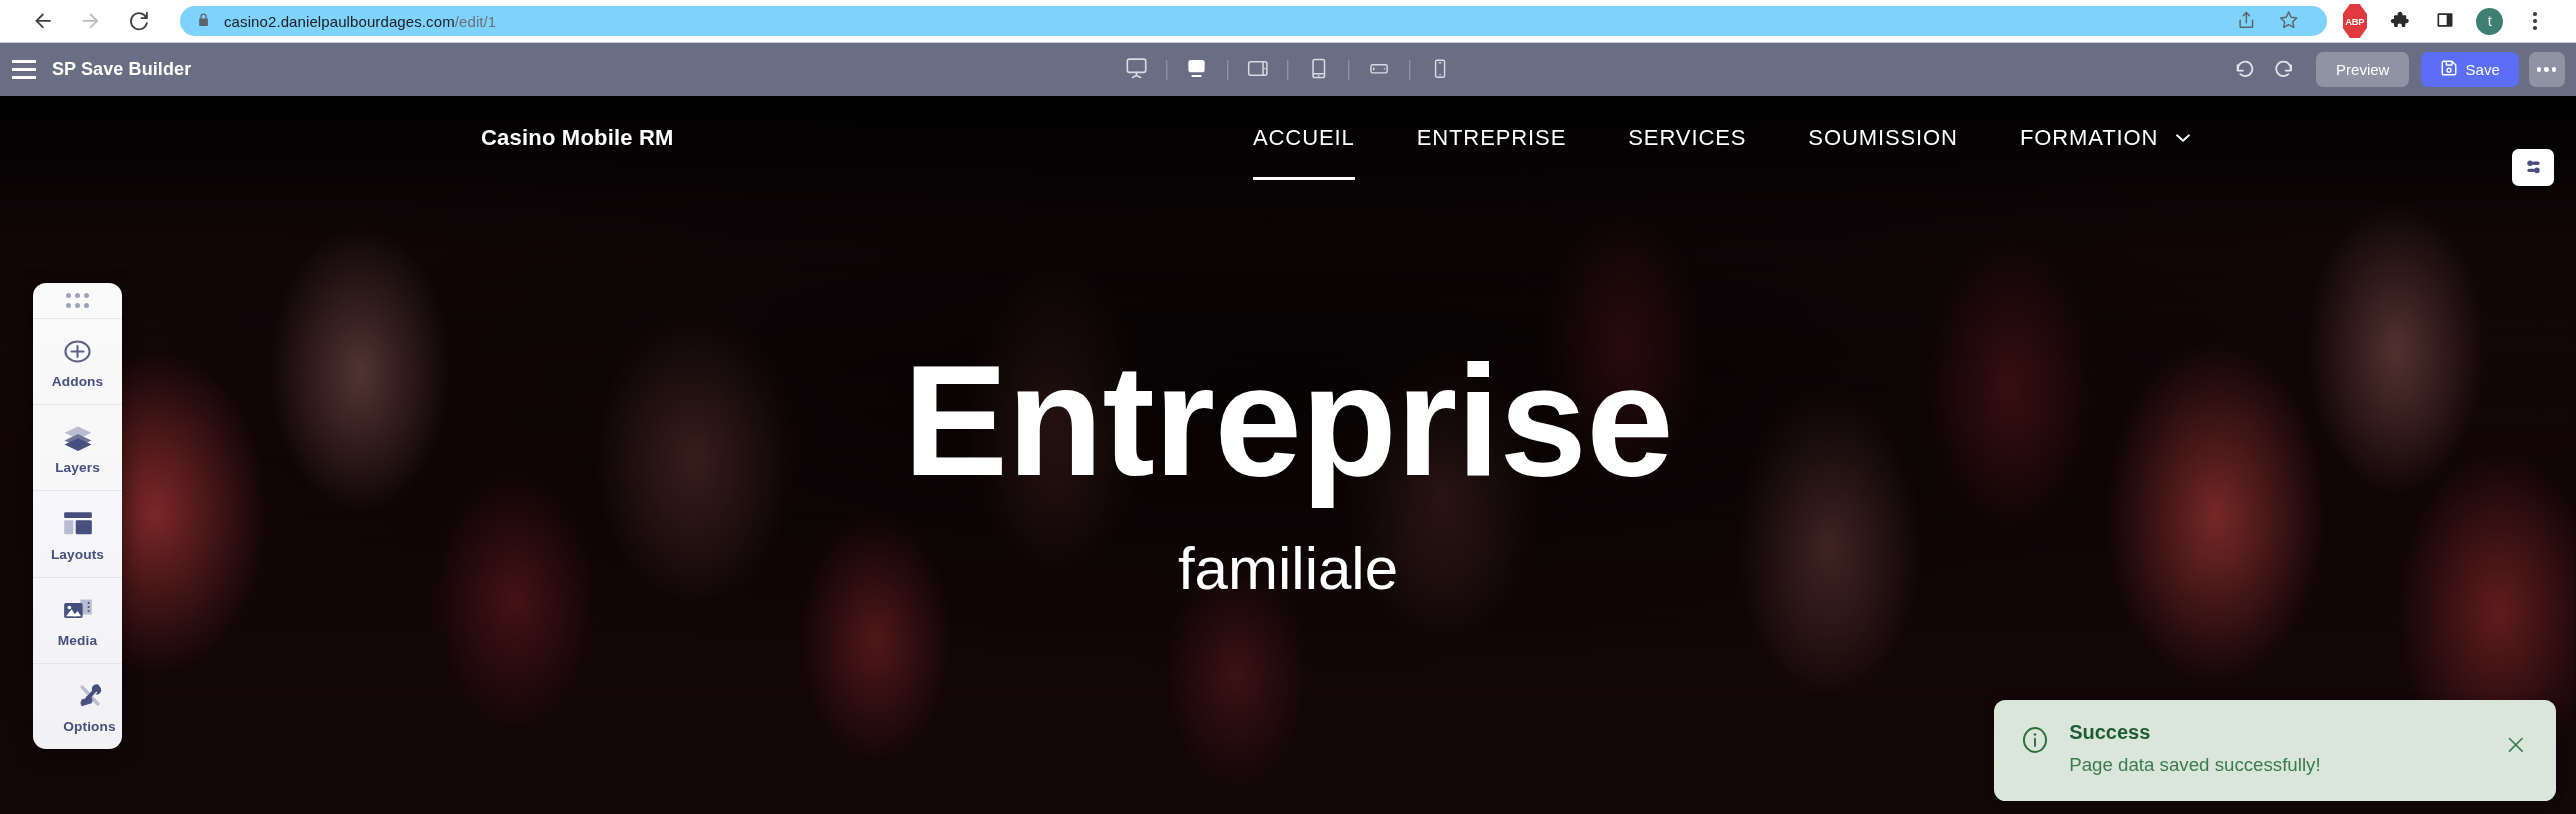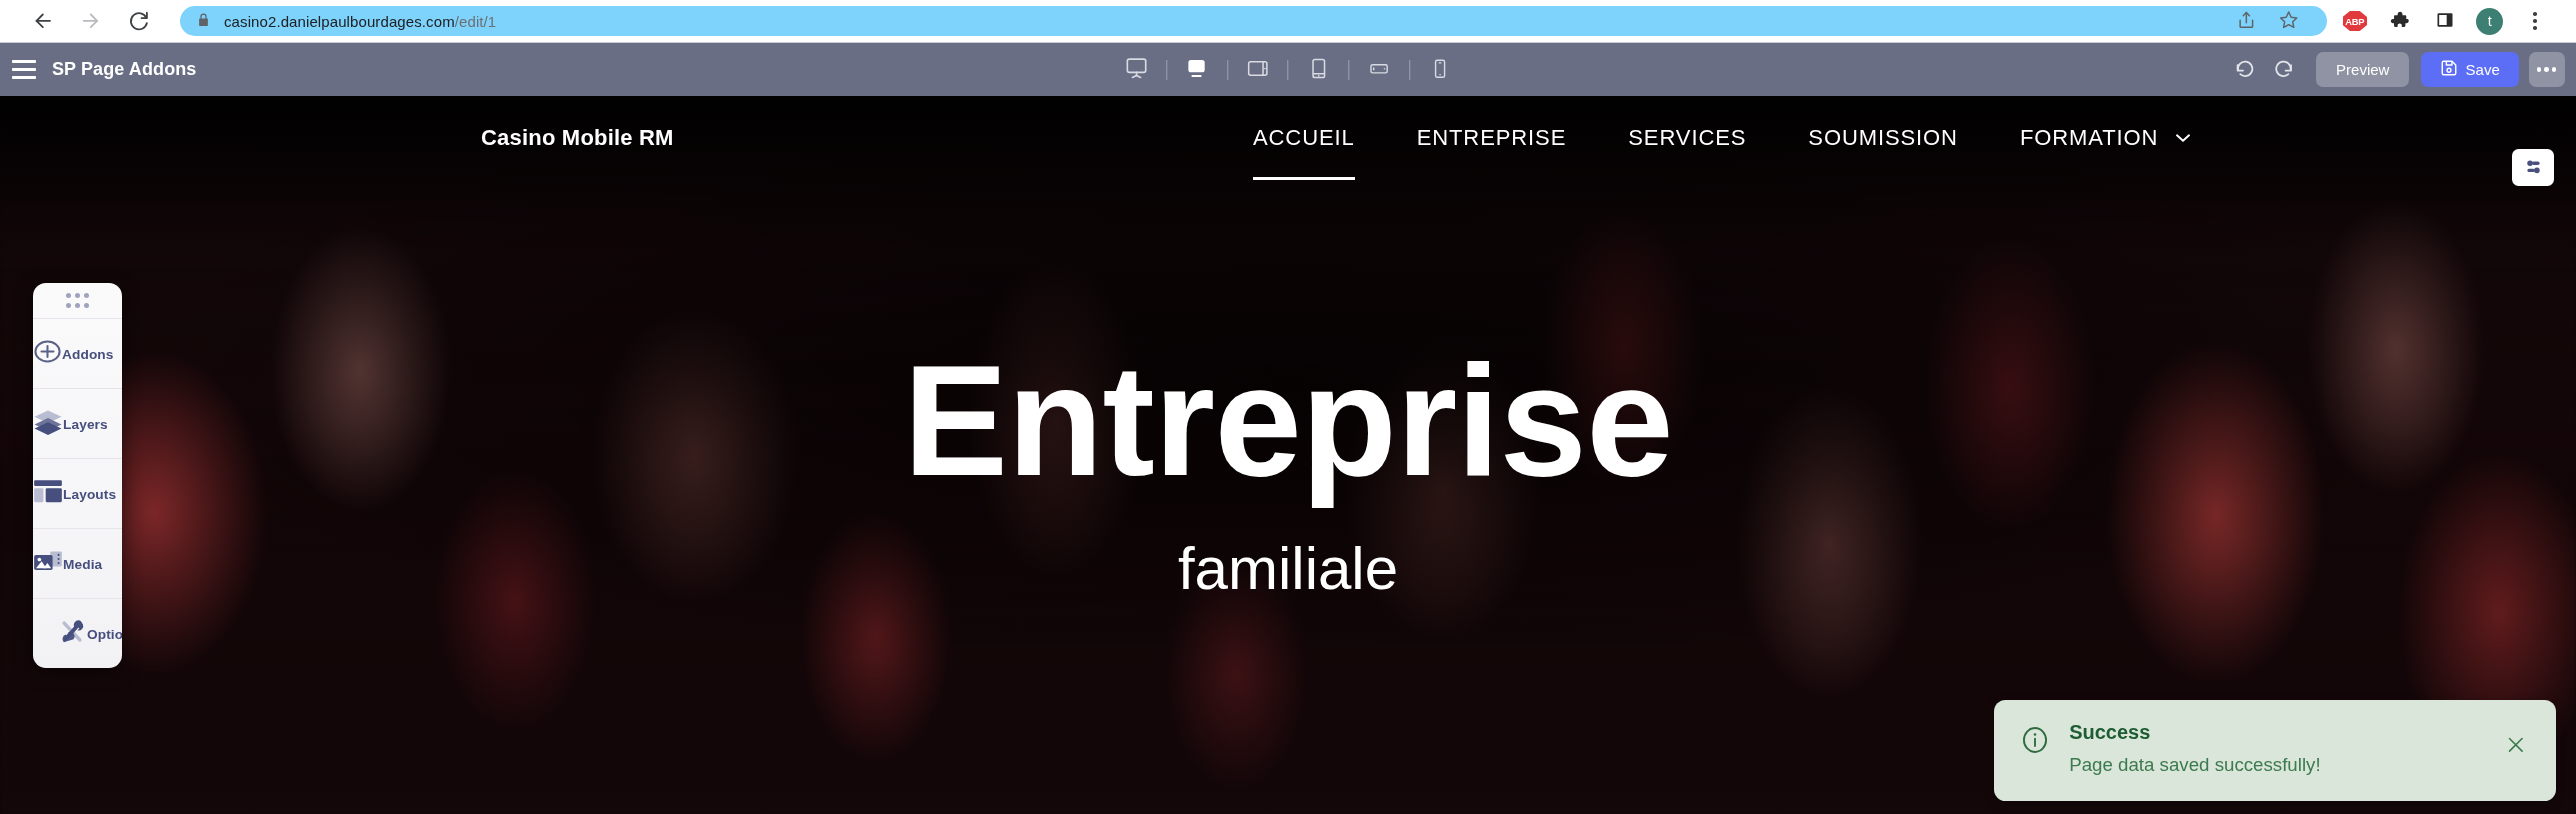--- a/index.html
+++ b/index.html
@@ -58,21 +58,21 @@
   .ext-icons {
     display: flex; align-items: center;
     margin-left: 5.8px;
   }
   .ext-icon {
     width: 45px; height: 42px;
     display: flex; align-items: center; justify-content: center;
     cursor: pointer;
   }
   .abp-badge {
-    width: 24.5px; height: 20px;
+    width: 24.5px; height: 34px;
     background: #e0393e;
     color: #fff;
     font-size: 9.4px; font-weight: bold;
     display: flex; align-items: center; justify-content: center;
     clip-path: polygon(30% 0%, 70% 0%, 100% 30%, 100% 70%, 70% 100%, 30% 100%, 0% 70%, 0% 30%);
     letter-spacing: -0.2px;
   }
   .avatar-circle {
     width: 27px; height: 27px;
     border-radius: 50%;
@@ -300,22 +300,22 @@
   }
   .dot-grid {
     display: grid;
     grid-template-columns: repeat(3, 5px);
     grid-template-rows: repeat(2, 5px);
     gap: 4.3px;
   }
   .dot-grid i { width: 5px; height: 5px; background: #9fa3bd; border-radius: 50%; display:block; }
 
   .tool-item {
-    padding: 16px 0 21px;
-    display: flex; 
+    padding: 16px 0 15px;
+    display: flex; flex-direction: column;
     align-items: center;
     border-bottom: 0.7px solid #e6e4ea;
     cursor: pointer;
   }
   .tool-item:last-child { border-bottom: none; margin-left: 24px; }
   .tool-icon { height: 32px; display: flex; align-items: center; justify-content: center; }
   .tool-label {
     margin-top: 7.2px;
     font-size: 13.7px;
     font-weight: bold;
@@ -448,21 +448,21 @@
   </div>
 </div>
 
 <div class="pb-toolbar">
 
   <div class="hamburger">
     <i></i>
     <i></i>
     <i></i>
   </div>
-  <div class="pb-title">SP Page Addons</div>
+  <div class="pb-title">SP Save Builder</div>
 
   <div class="device-group">
 
     <div class="device-btn">
       <span>
         <svg width="24.5" height="24.5" viewBox="0 0 24 24" fill="none" stroke="#d9dae2" stroke-width="1.6" stroke-linecap="round" stroke-linejoin="round">
           <rect x="3" y="3" width="18" height="13" rx="2"></rect>
           <path d="M12 16v3"></path>
             <path d="M8 21l4-2 4 2"></path>
         </svg>

